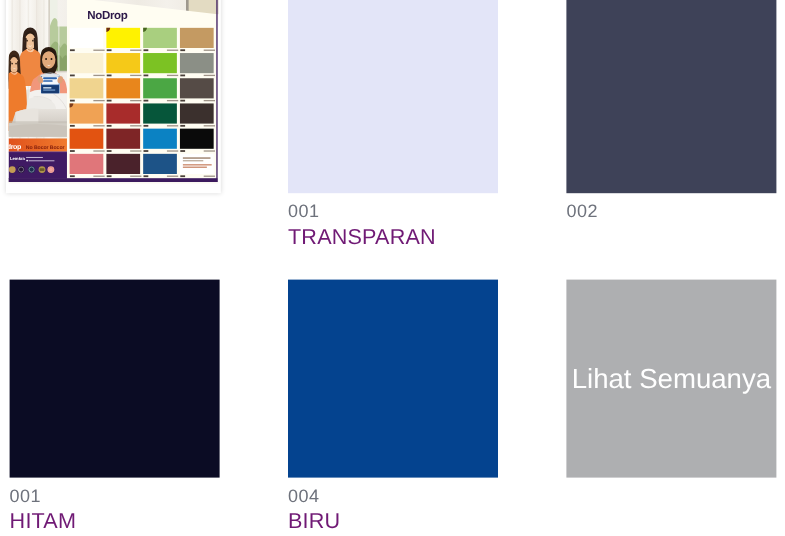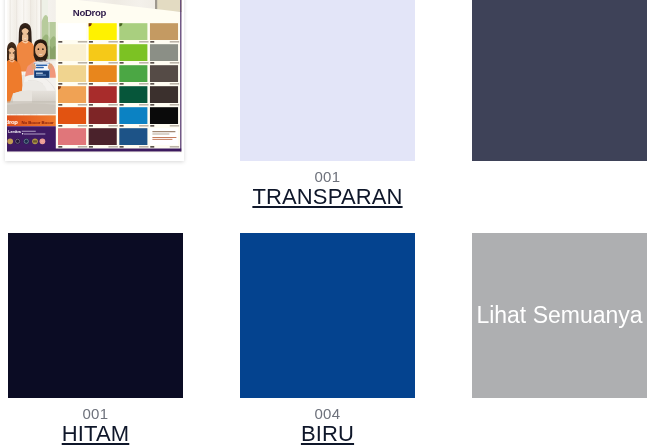--- a/index.html
+++ b/index.html
@@ -6,23 +6,23 @@
   html,body{margin:0;padding:0;}
   body{
     width:654px;height:447px;background:#ffffff;
     font-family:"Liberation Sans",sans-serif;
     overflow:hidden;position:relative;
     -webkit-font-smoothing:antialiased;
   }
   #grid{position:absolute;left:0;top:0;width:654px;height:337px;}
   .cell{position:absolute;width:175px;}
   .swatch{width:175px;height:165px;display:block;}
-  .caption{text-align:center;padding-top:7px;}
+  .caption{text-align:left;padding-top:7px;}
   .code{font-size:15px;line-height:18px;color:#6e727c;letter-spacing:0.4px;}
-  .pname{font-size:22px;line-height:22px;color:#0f172a;letter-spacing:0.15px;text-decoration:underline;}
+  .pname{font-size:18px;line-height:22px;color:#701a75;letter-spacing:0.15px;}
   .photo-card{
     box-sizing:content-box;
     display:inline-block;
     background:#ffffff;
     padding:2px 2px 8px 2px;
     box-shadow:0 1px 4px rgba(0,0,0,0.16);
   }
   .photo-card svg{display:block;}
   .viewall{
     width:175px;height:165px;display:flex;align-items:center;justify-content:center;
@@ -266,20 +266,21 @@
     <div class="cell" style="left: 240px; top: -4px;">
       <div class="swatch" style="background: rgb(227, 229, 248);"></div>
       <div class="caption">
         <div class="code">001</div>
         <div class="pname">TRANSPARAN</div>
       </div>
     </div>
     <div class="cell" style="left: 472px; top: -4px;">
       <div class="swatch" style="background: rgb(62, 66, 88);"></div>
       <div class="caption">
+        <div class="code">002</div>
       </div>
     </div>
     <div class="cell" style="left: 8px; top: 233px;">
       <div class="swatch" style="background: rgb(11, 12, 36);"></div>
       <div class="caption">
         <div class="code">001</div>
         <div class="pname">HITAM</div>
       </div>
     </div>
     <div class="cell" style="left: 240px; top: 233px;">

